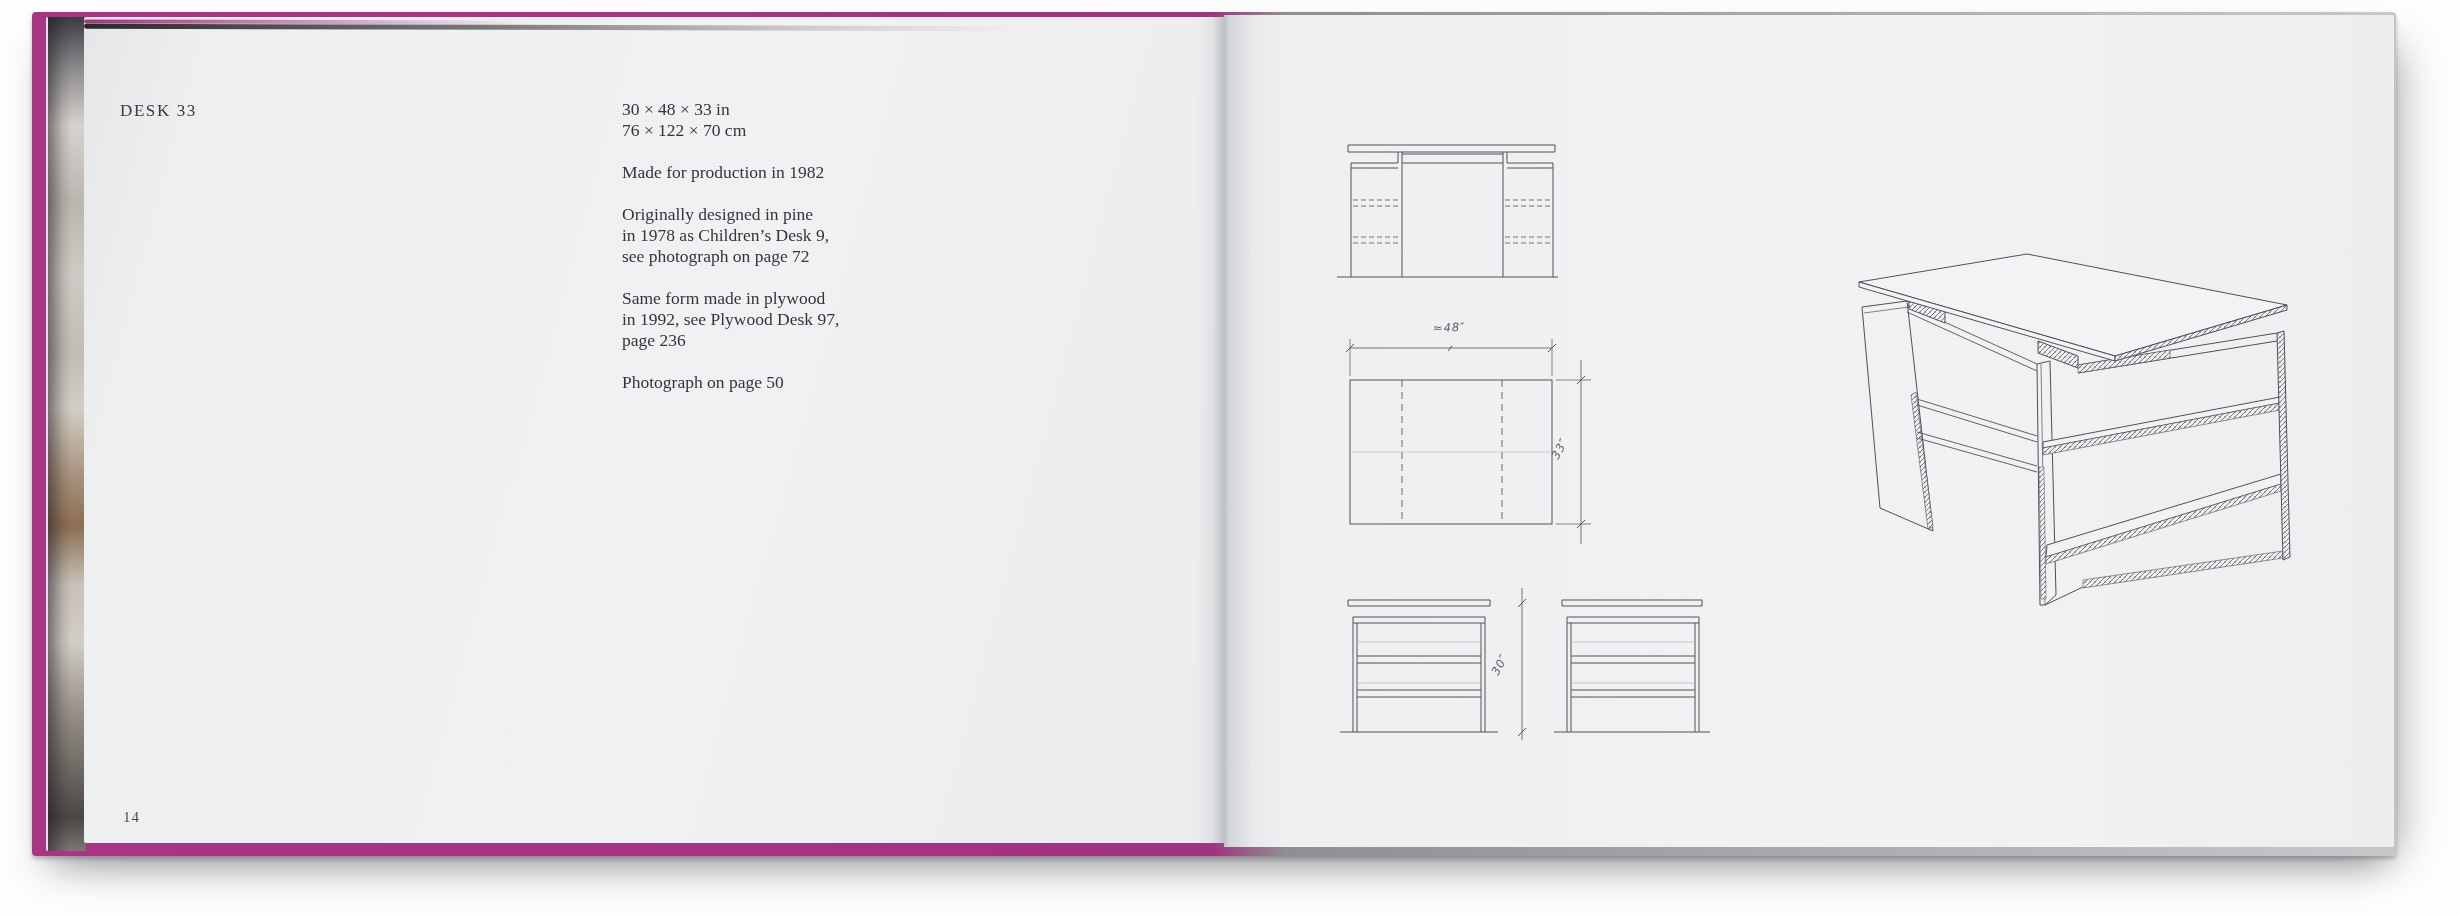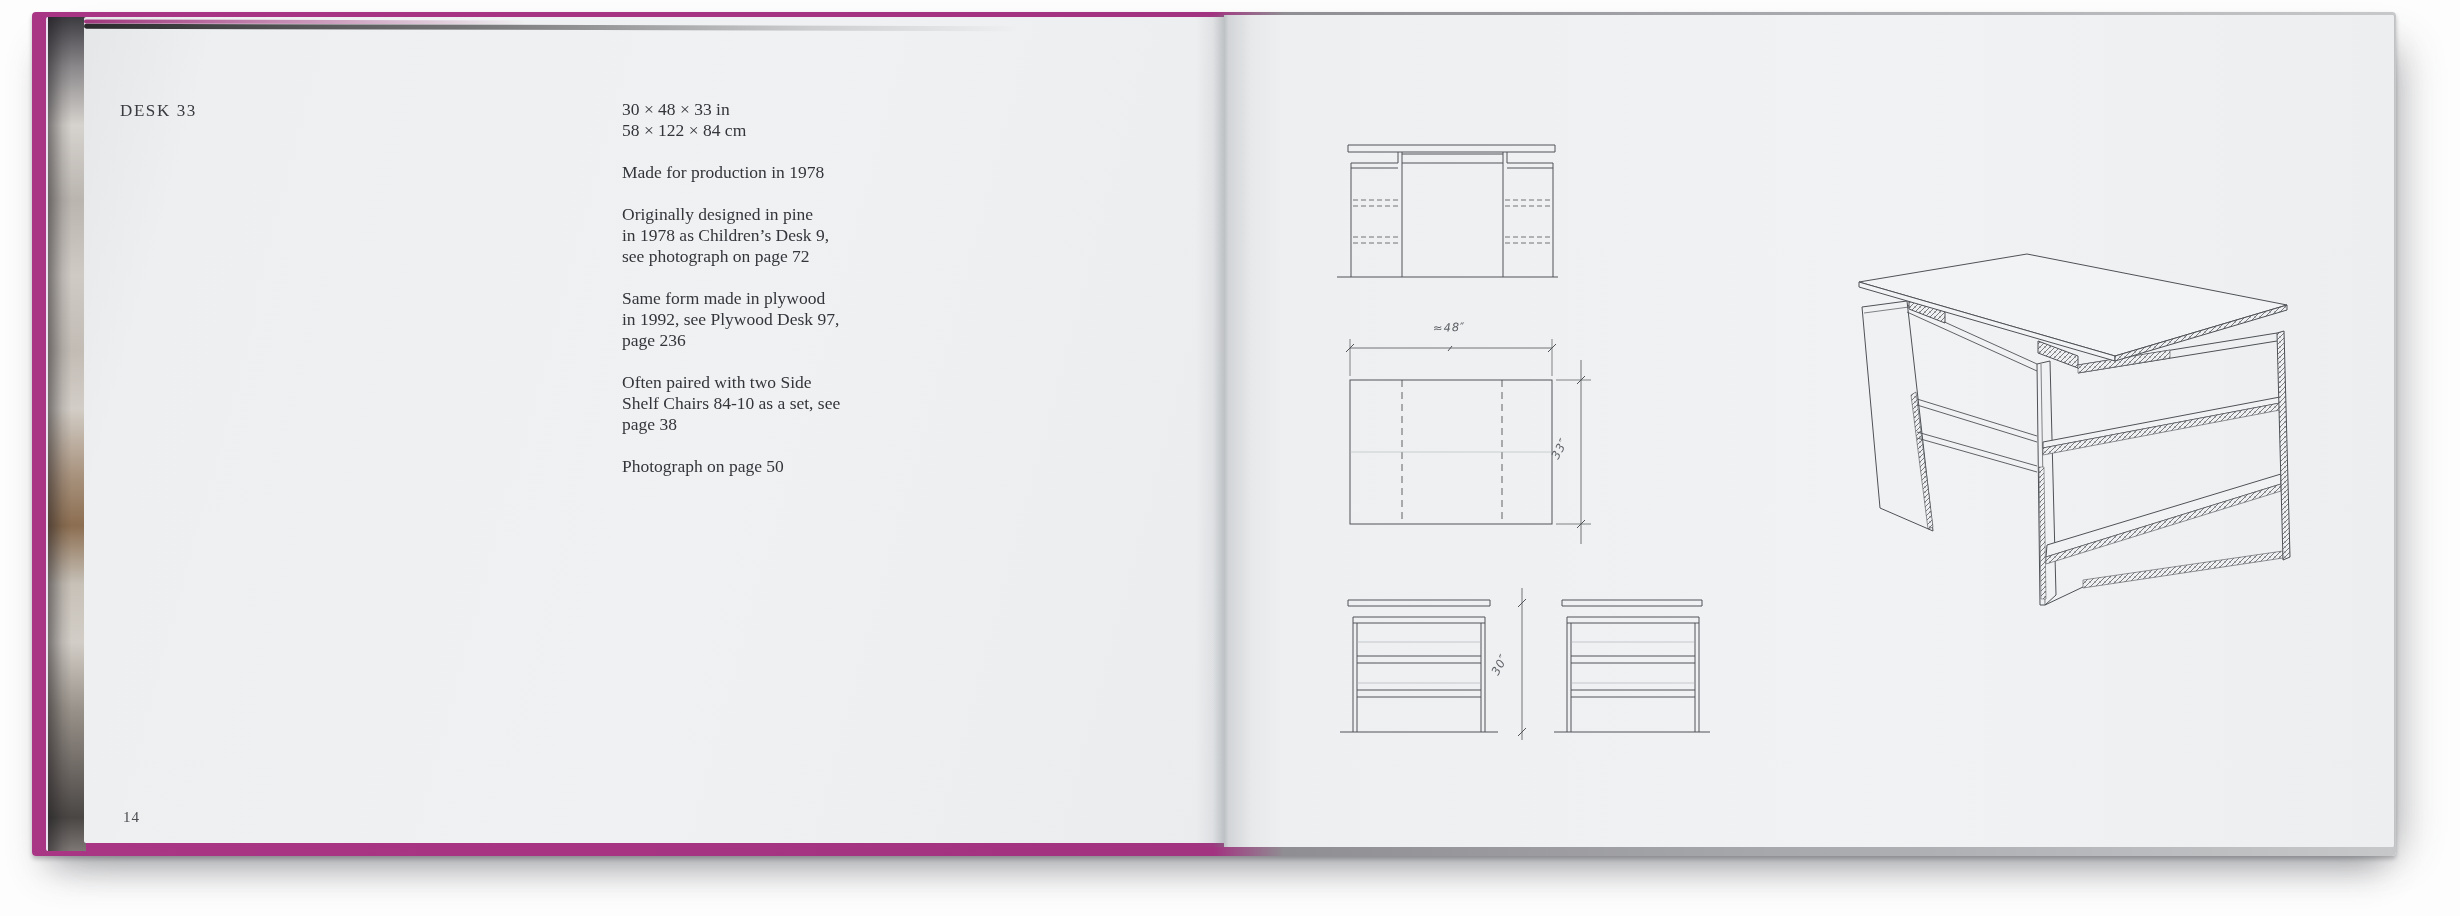--- a/index.html
+++ b/index.html
@@ -52,31 +52,28 @@
     <div class="fore-edge"></div>
 
     <div class="page page-left">
       <div class="magenta-top"></div>
       <div class="top-taper"></div>
 
       <div class="title">DESK 33</div>
 
       <div class="textcol">
         <div class="tb">30 × 48 × 33 in
-58 × 122 × 84 cm</div>
-        <div class="tb">Made for production in 1978</div>
+76 × 122 × 70 cm</div>
+        <div class="tb">Made for production in 1982</div>
         <div class="tb">Originally designed in pine
 in 1978 as Children’s Desk 9,
 see photograph on page 72</div>
         <div class="tb">Same form made in plywood
 in 1992, see Plywood Desk 97,
 page 236</div>
-        <div class="tb">Often paired with two Side
-Shelf Chairs 84-10 as a set, see
-page 38</div>
         <div class="tb">Photograph on page 50</div>
       </div>
 
       <div class="pagenum">14</div>
     </div>
 
     <div class="page page-right">
 
       <svg style="left:76px;top:105px" width="470" height="660" viewBox="0 0 470 660">
         <g fill="none" stroke="#505358" stroke-width="1">

